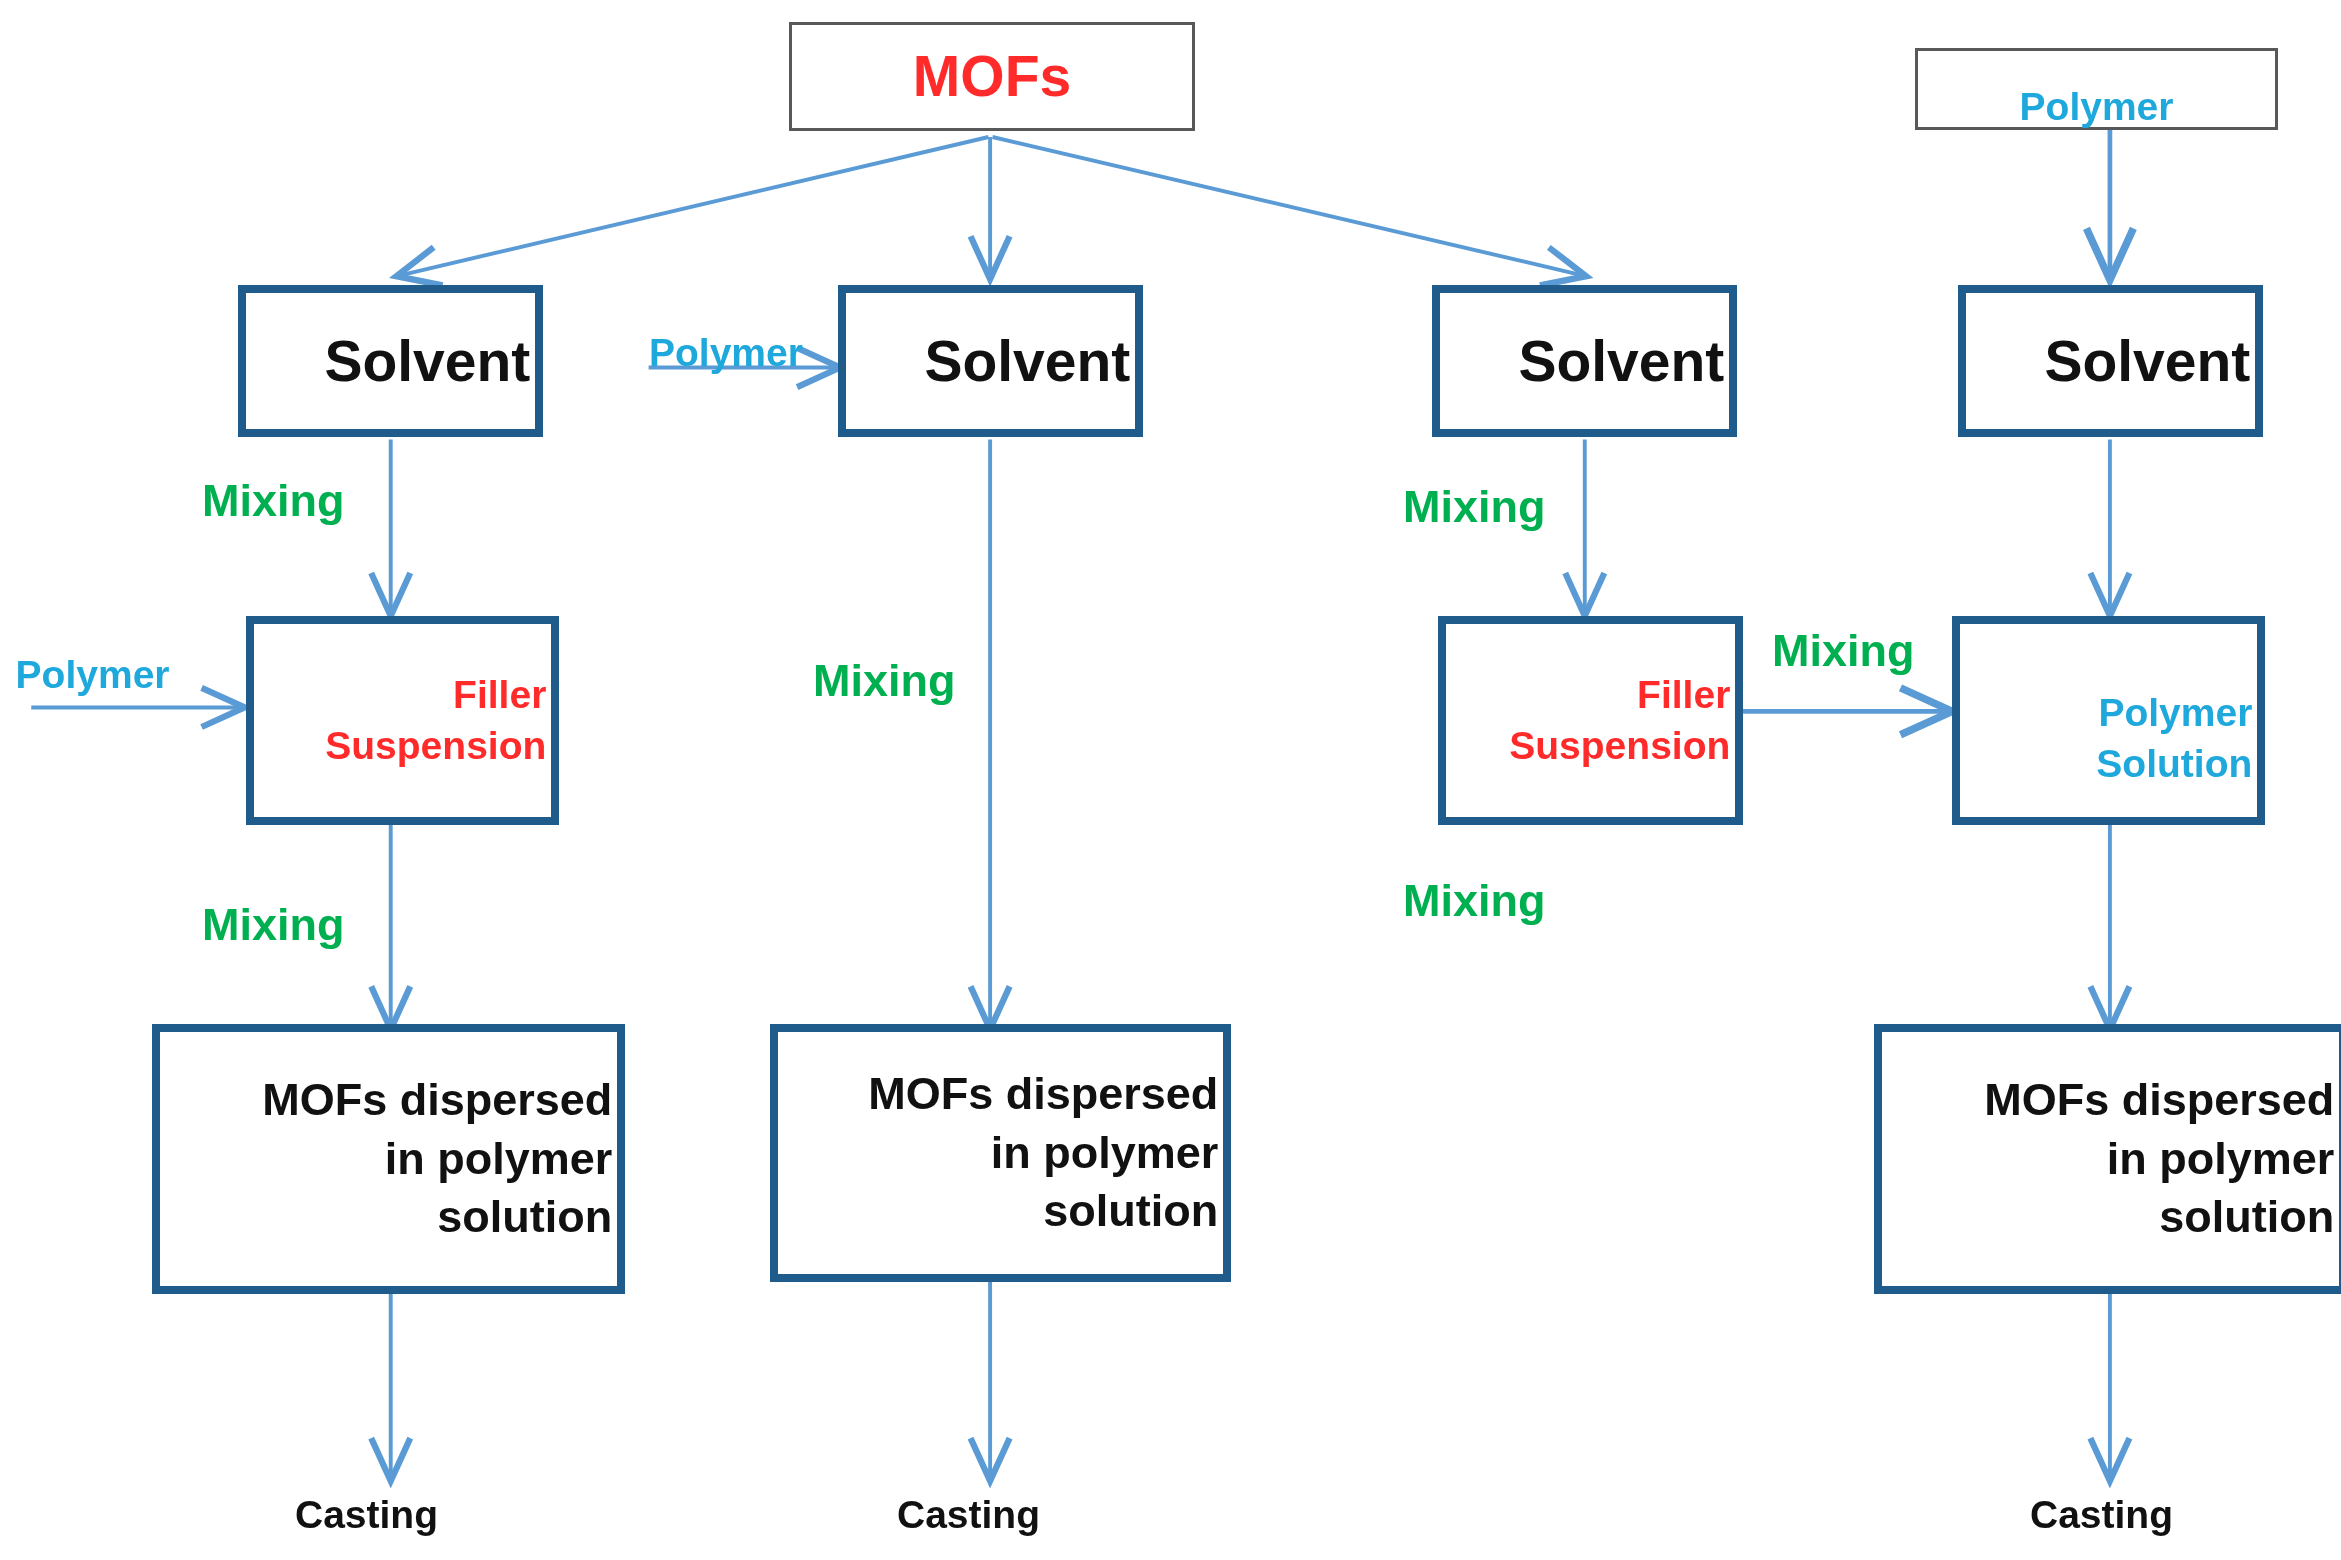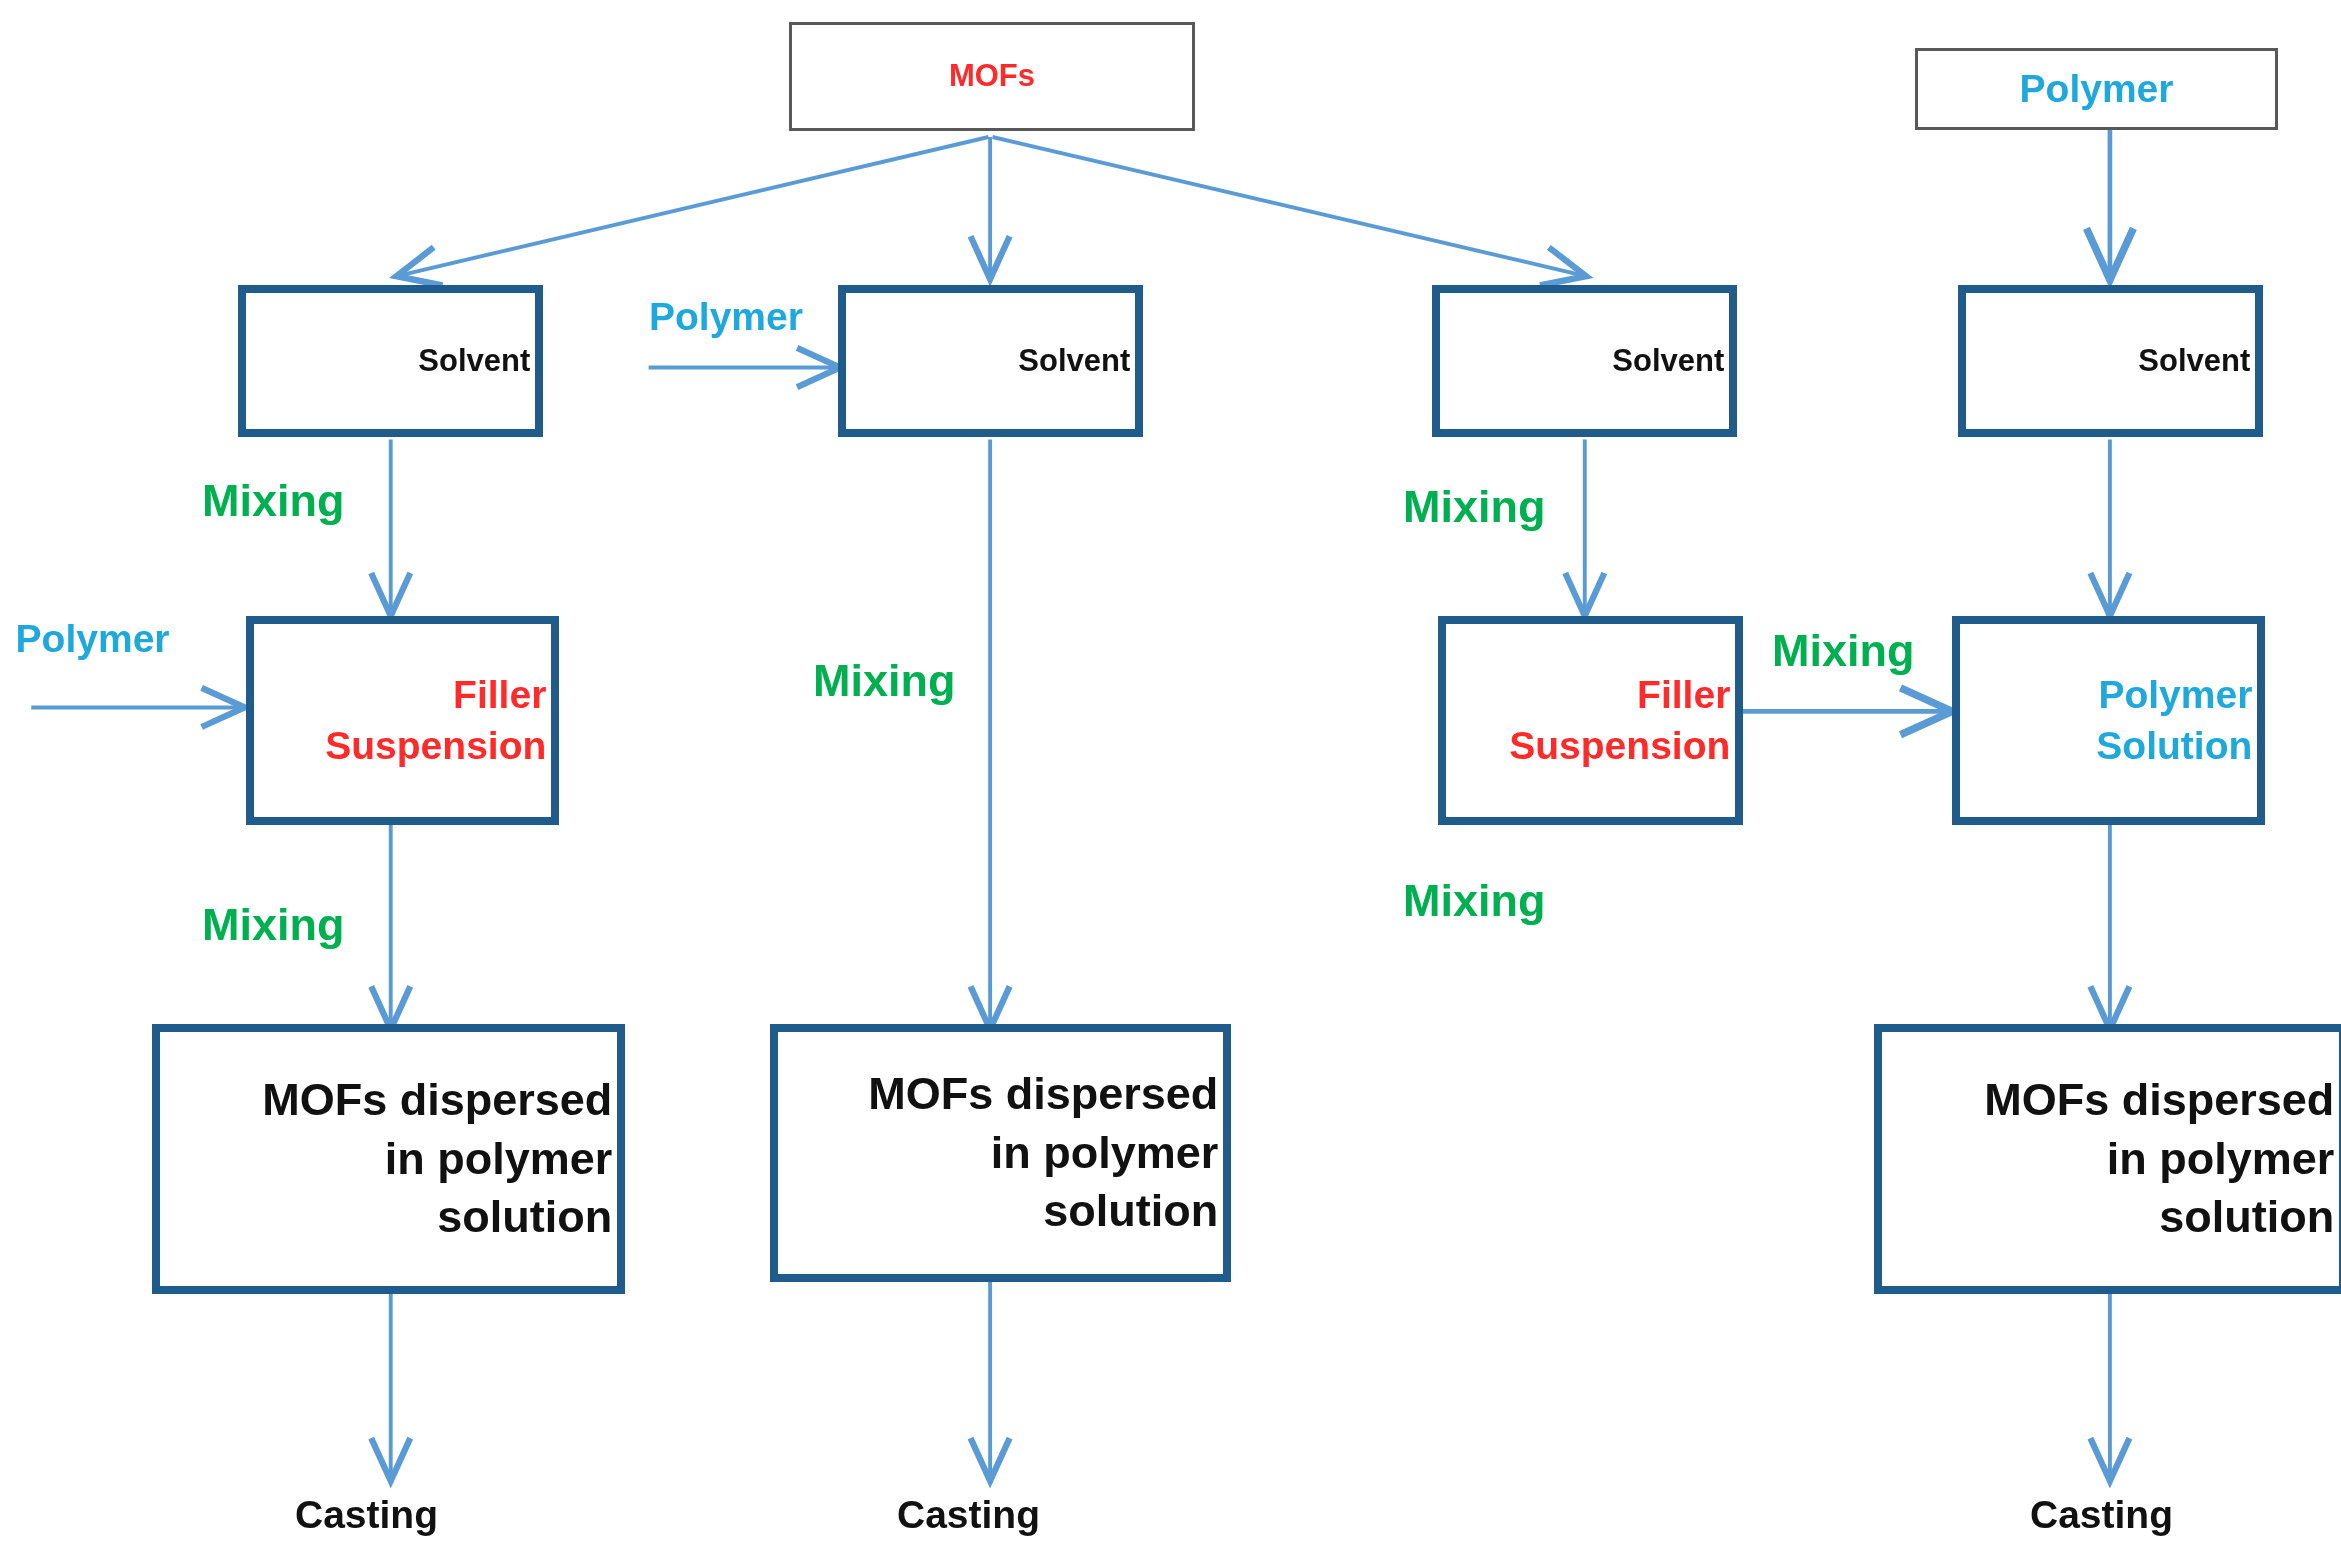--- a/index.html
+++ b/index.html
@@ -44,25 +44,25 @@
     text-align: right;
   }
   .node .lbl {
     display: block;
     width: 100%;
     padding: 0 4.7px;
     box-sizing: border-box;
     white-space: pre-line;
   }
   .t-red    { color: #FF2A2A; }
-  .t-cyan   { color: #1FA8DC; }
+  .t-cyan   { color: #1FA8DC; margin-top: 36px; }
   .t-black  { color: #111111; }
   .t-green  { color: #00B050; }
 
-  .fs-big   { font-size: 31px; }
+  .fs-big   { font-size: 57px; }
   .fs-med   { font-size: 39px; }
   .fs-small { font-size: 45px; }
 
   .floating {
     position: absolute;
     font-weight: bold;
     white-space: nowrap;
     z-index: 6;
   }
 </style>

